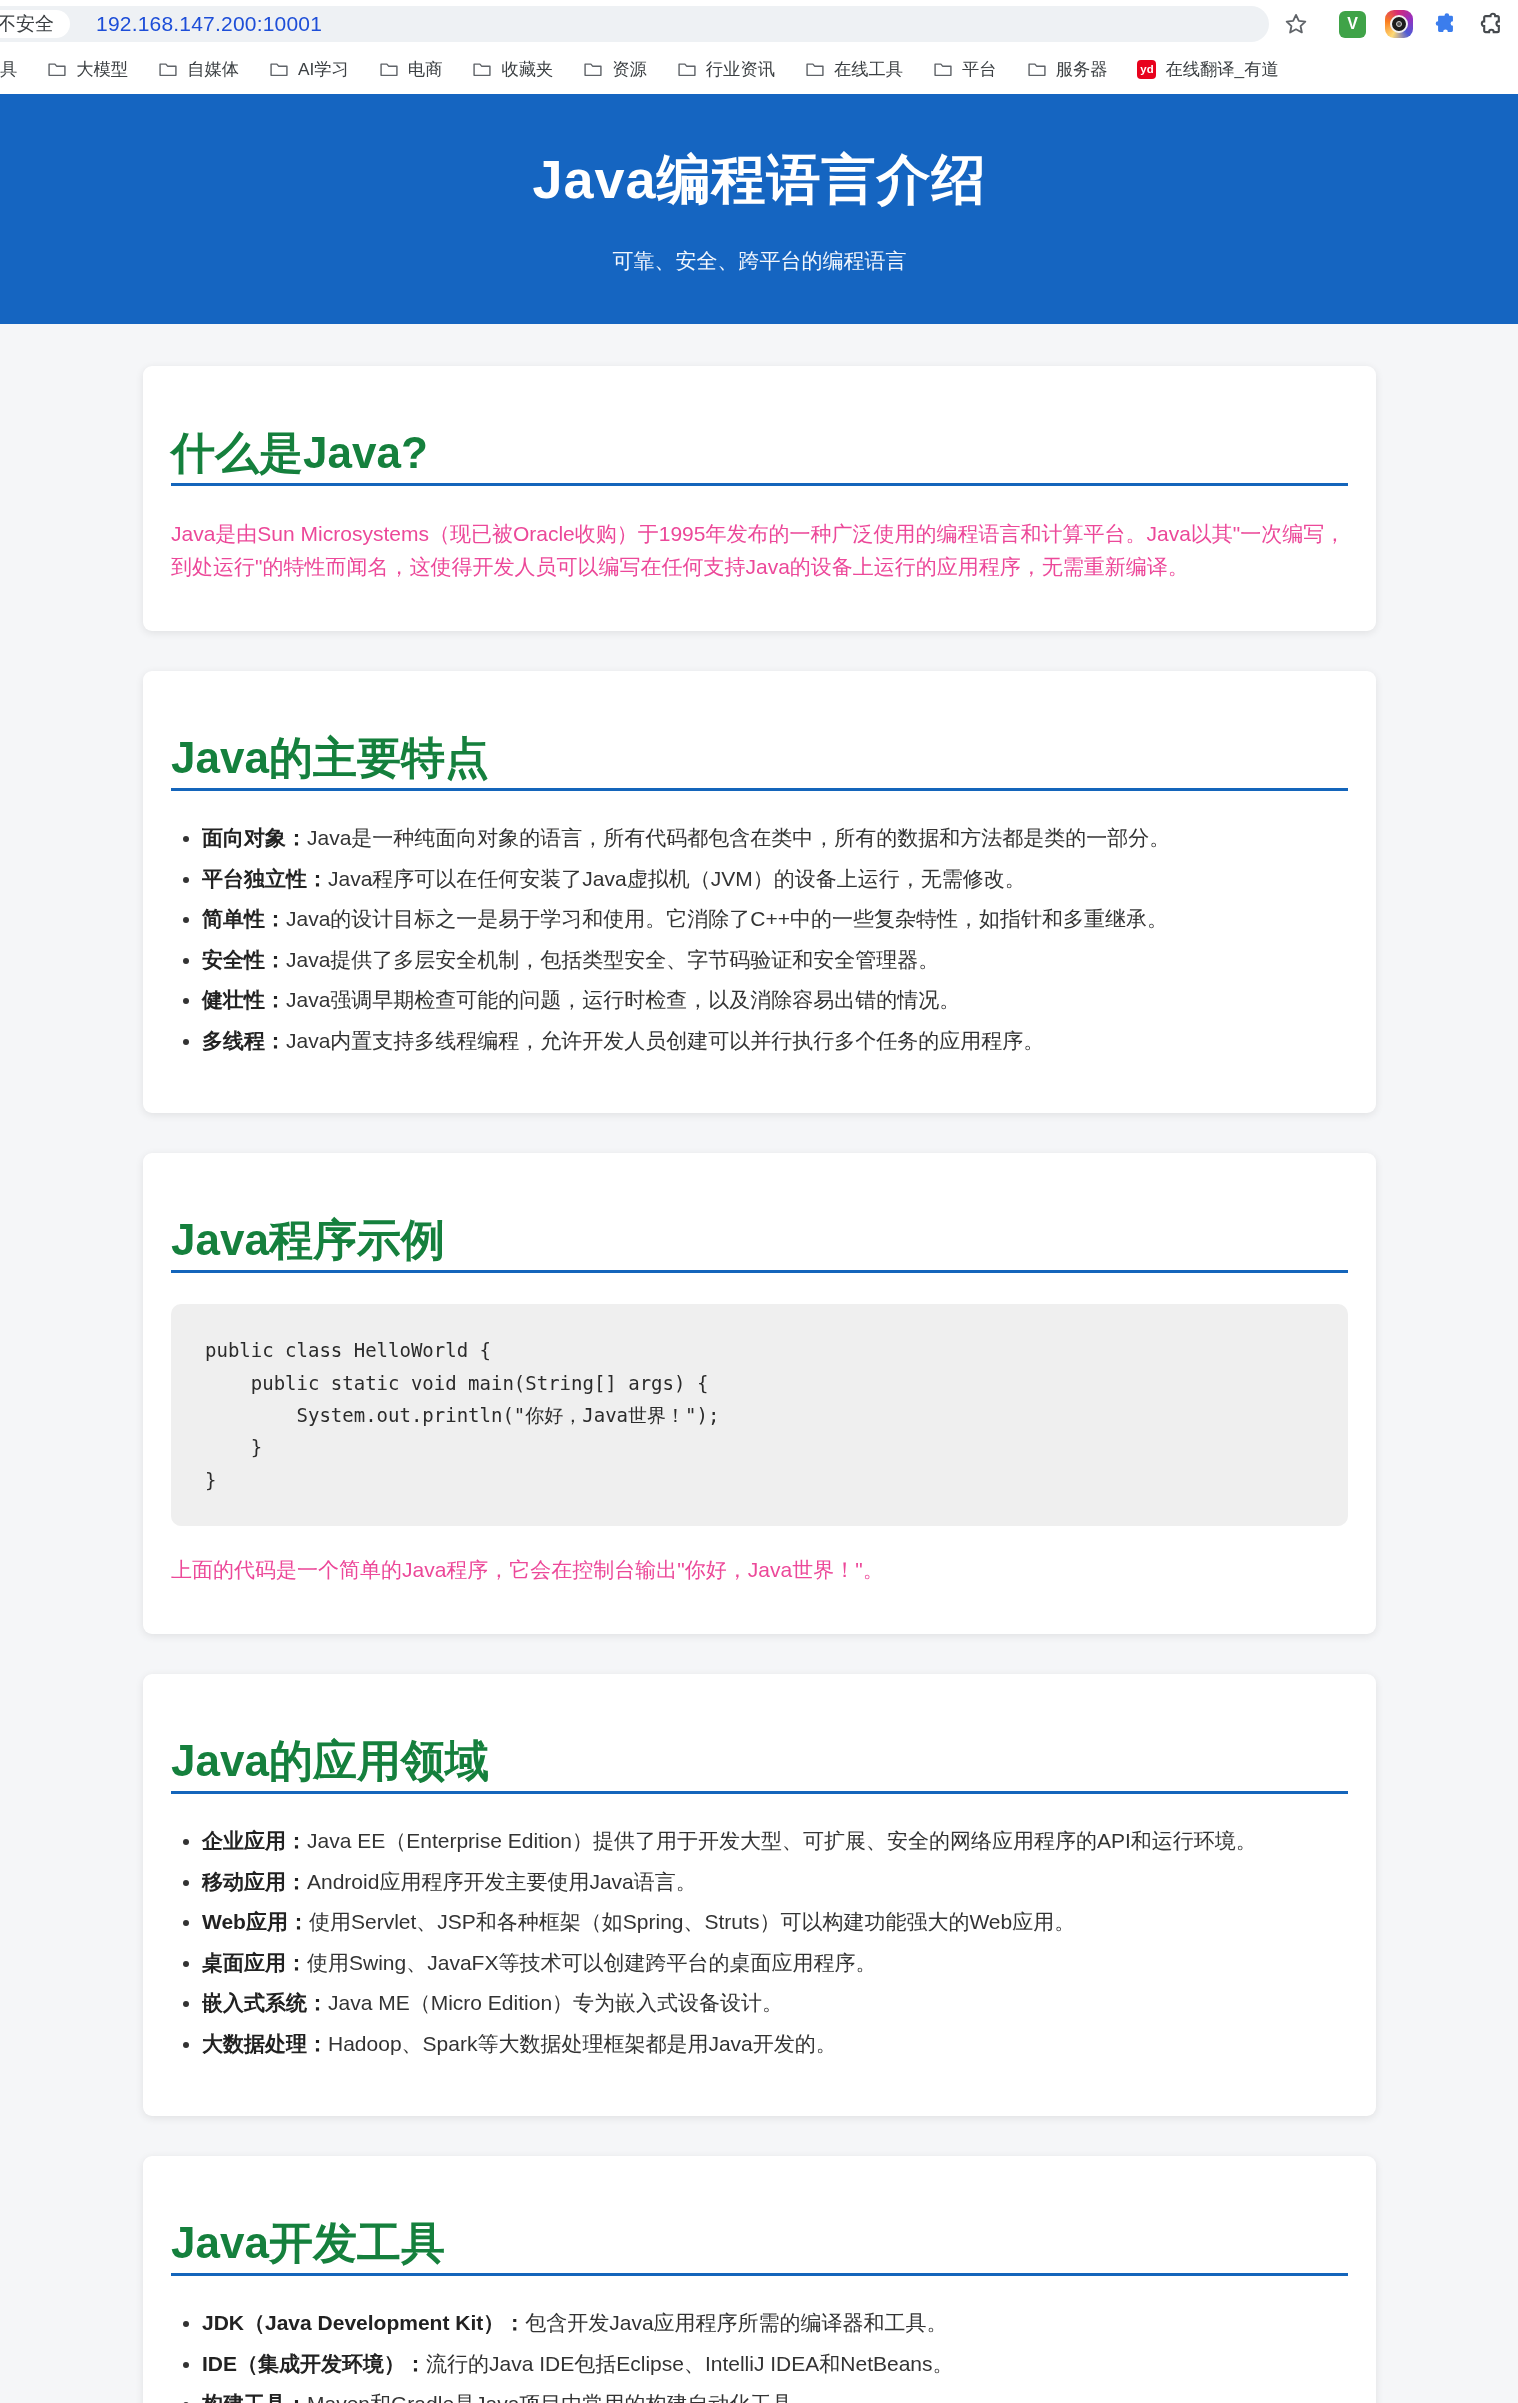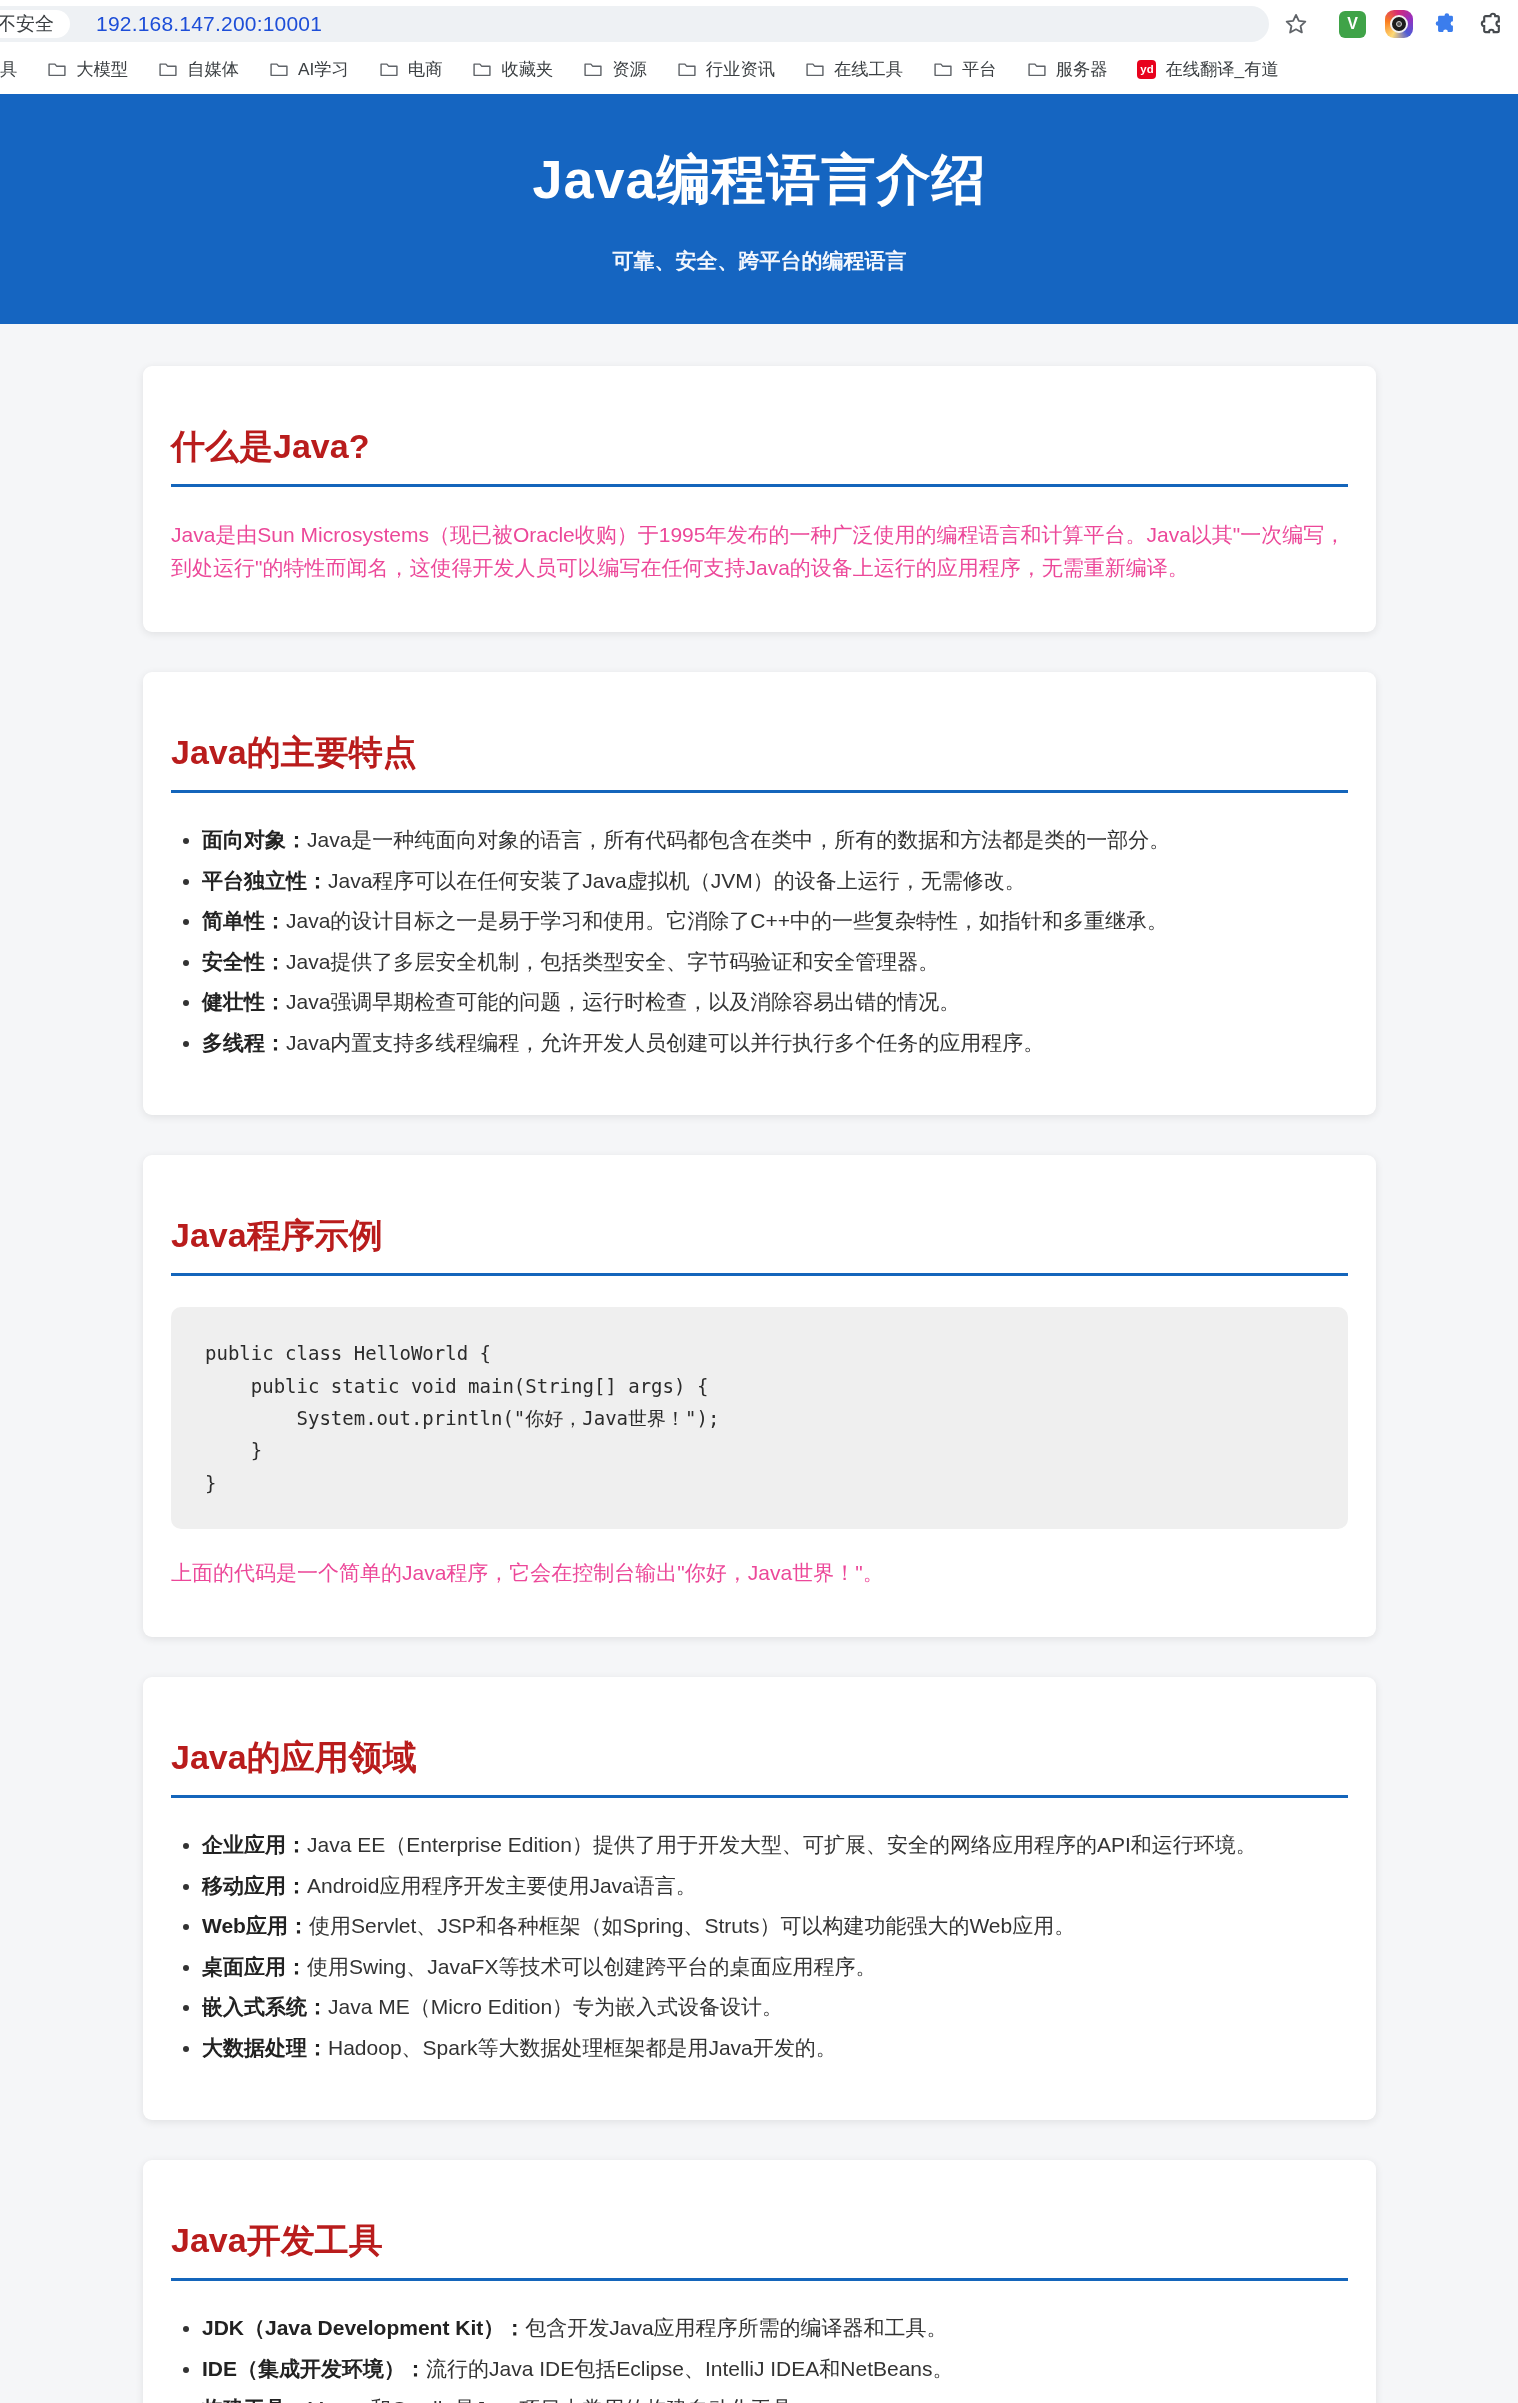--- a/index.html
+++ b/index.html
@@ -69,34 +69,34 @@
     display: flex; align-items: center; justify-content: center;
   }
 
   
   .hero {
     height: 230px; background: #1565c1; color: #ffffff;
     display: flex; flex-direction: column; align-items: center; justify-content: center;
     text-align: center;
   }
   .hero h1 { font-size: 54px; font-weight: bold; letter-spacing: 1px; }
-  .hero .subtitle { margin-top: 30px; font-size: 21px; font-weight: bold; color: #f3f7fd; }
+  .hero .subtitle { margin-top: 30px; font-size: 21px; font-weight: normal; color: #f3f7fd; }
 
   
   .main { padding: 42px 0 2px 0; }
   .card {
     width: 1233px; margin: 0 auto 40px auto;
     background: #ffffff; border-radius: 9px;
     box-shadow: 0 2px 9px rgba(0,0,0,0.09);
     padding: 42px 28px 48px 28px;
   }
   .card h2 {
     margin-top: 16px;
-    color: #b91c1c; font-size: 34px; font-weight: bold;
-    padding-bottom: 14px; border-bottom: 3px solid #1465bb;
+    color: #15803d; font-size: 44px; font-weight: bold;
+    border-bottom: 3px solid #1465bb;
     margin-bottom: 31px;
   }
   .card p { font-size: 21px; color: #ec4899; line-height: 1.58; }
   .card ul { margin-left: 31px; }
   .card li { font-size: 21px; color: #333333; line-height: 1.5; margin-bottom: 9px; }
   .card li strong { color: #222; }
   .code-block {
     background: #efefef; border-radius: 10px;
     padding: 30px 34px; margin-bottom: 27px;
     font-family: "DejaVu Sans Mono", "Liberation Mono", monospace;

